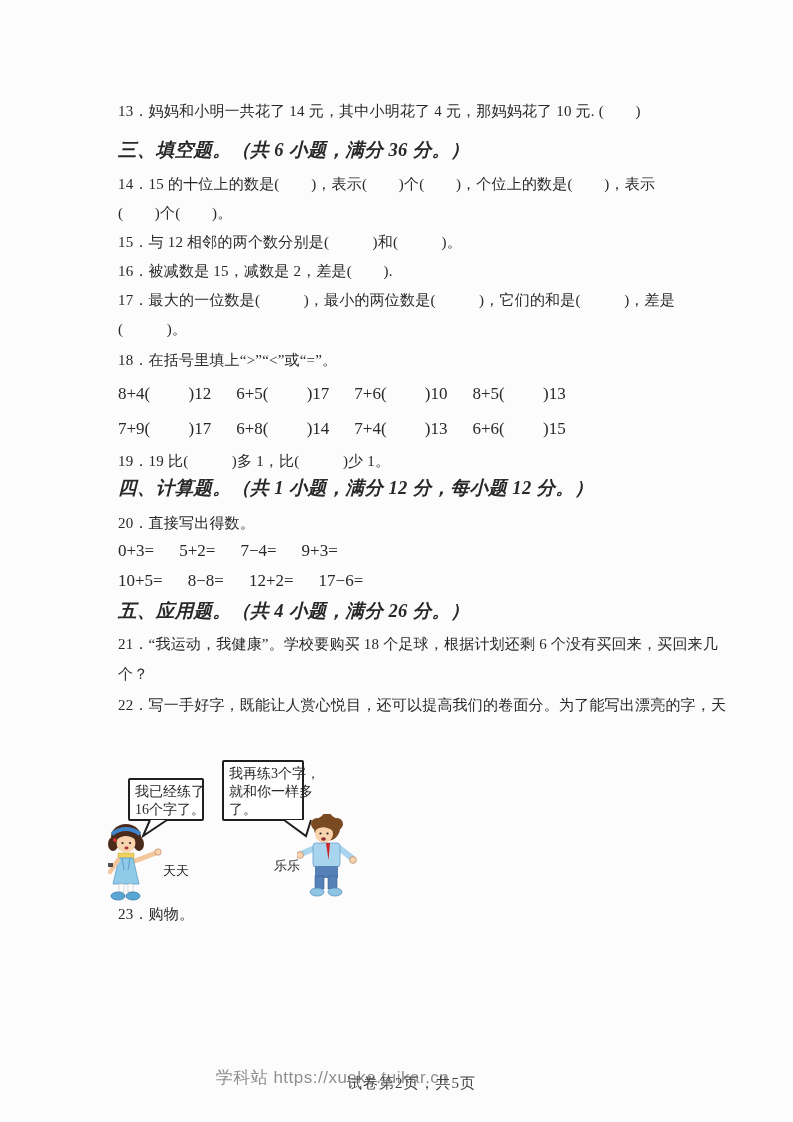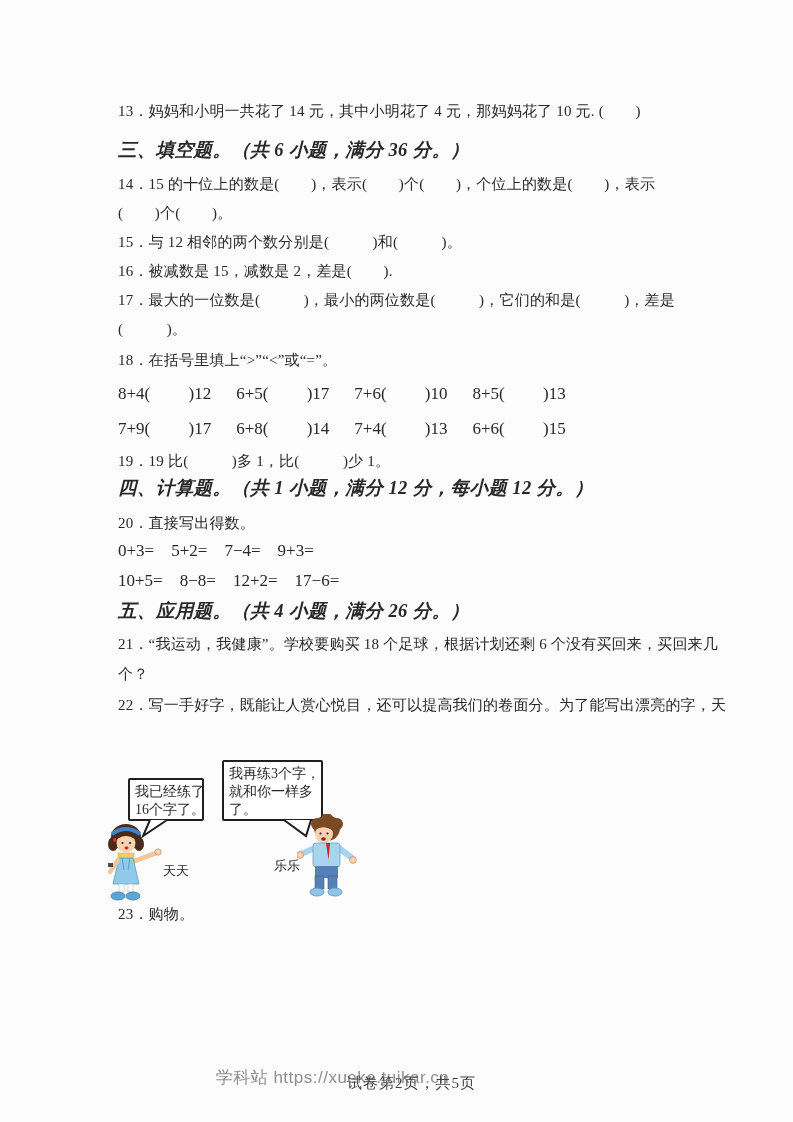--- a/index.html
+++ b/index.html
@@ -9,21 +9,21 @@
     background:#fcfcfc;color:#282828;
     font-family:"Liberation Serif","DejaVu Serif",serif;
   }
   .line{
     position:absolute;left:118px;font-size:15px;line-height:22px;
     white-space:pre;letter-spacing:0.2px;
   }
   .heading{font-weight:bold;font-size:18.5px;letter-spacing:0.4px;font-style:italic;}
   .eqrow{position:absolute;left:118px;display:flex;white-space:pre;font-size:17px;}
   .cmprow{gap:25px;}
-  .calcrow{gap:17px;}
+  .calcrow{gap:25px;}
   
   #illus{position:absolute;left:100px;top:752px;width:320px;height:152px;}
   .bubble{
     position:absolute;background:#ffffff;border:2px solid #1f1f1f;
     font-size:14px;line-height:18px;padding:3px 5px;box-sizing:border-box;
     white-space:pre;border-radius:2px;
   }
   .bubble-tail{position:absolute;}
   .char-label{position:absolute;font-size:13px;white-space:pre;}
   .charsvg{position:absolute;}
@@ -90,21 +90,21 @@
   <div class="line" style="top:663px">个？</div>
   <div class="line" style="top:694px">22．写一手好字，既能让人赏心悦目，还可以提高我们的卷面分。为了能写出漂亮的字，天</div>
 
   <div id="illus">
 
     <div class="bubble" style="left:28px;top:26px;width:76px;height:43px;"><span>我已经练了</span><br><span>16个字了。</span></div>
     <svg class="bubble-tail" style="left:40px;top:67px;" width="30" height="20">
       <path d="M10,1 L3,17 L27,1" fill="#ffffff" stroke="#1f1f1f" stroke-width="2"></path>
     </svg>
 
-    <div class="bubble" style="left:122px;top:8px;width:101px;height:61px;"><span>我再练3个字，</span><br><span>就和你一样多</span><br><span>了。</span></div>
+    <div class="bubble" style="left:122px;top:8px;width:82px;height:61px;"><span>我再练3个字，</span><br><span>就和你一样多</span><br><span>了。</span></div>
     <svg class="bubble-tail" style="left:180px;top:67px;" width="34" height="20">
       <path d="M4,1 L26,17 L31,1" fill="#ffffff" stroke="#1f1f1f" stroke-width="2"></path>
     </svg>
 
     <svg class="charsvg" style="left:2px;top:70px;" width="62" height="80" viewBox="0 0 62 80">
 
       <path d="M30,40 L54,31" stroke="#f2c79d" stroke-width="5" stroke-linecap="round" fill="none"></path>
       <circle cx="56" cy="30" r="3.2" fill="#f8d3ae" stroke="#b0795a" stroke-width="0.6"></circle>
 
       <ellipse cx="24" cy="15" rx="15" ry="13" fill="#4a2a1a"></ellipse>

